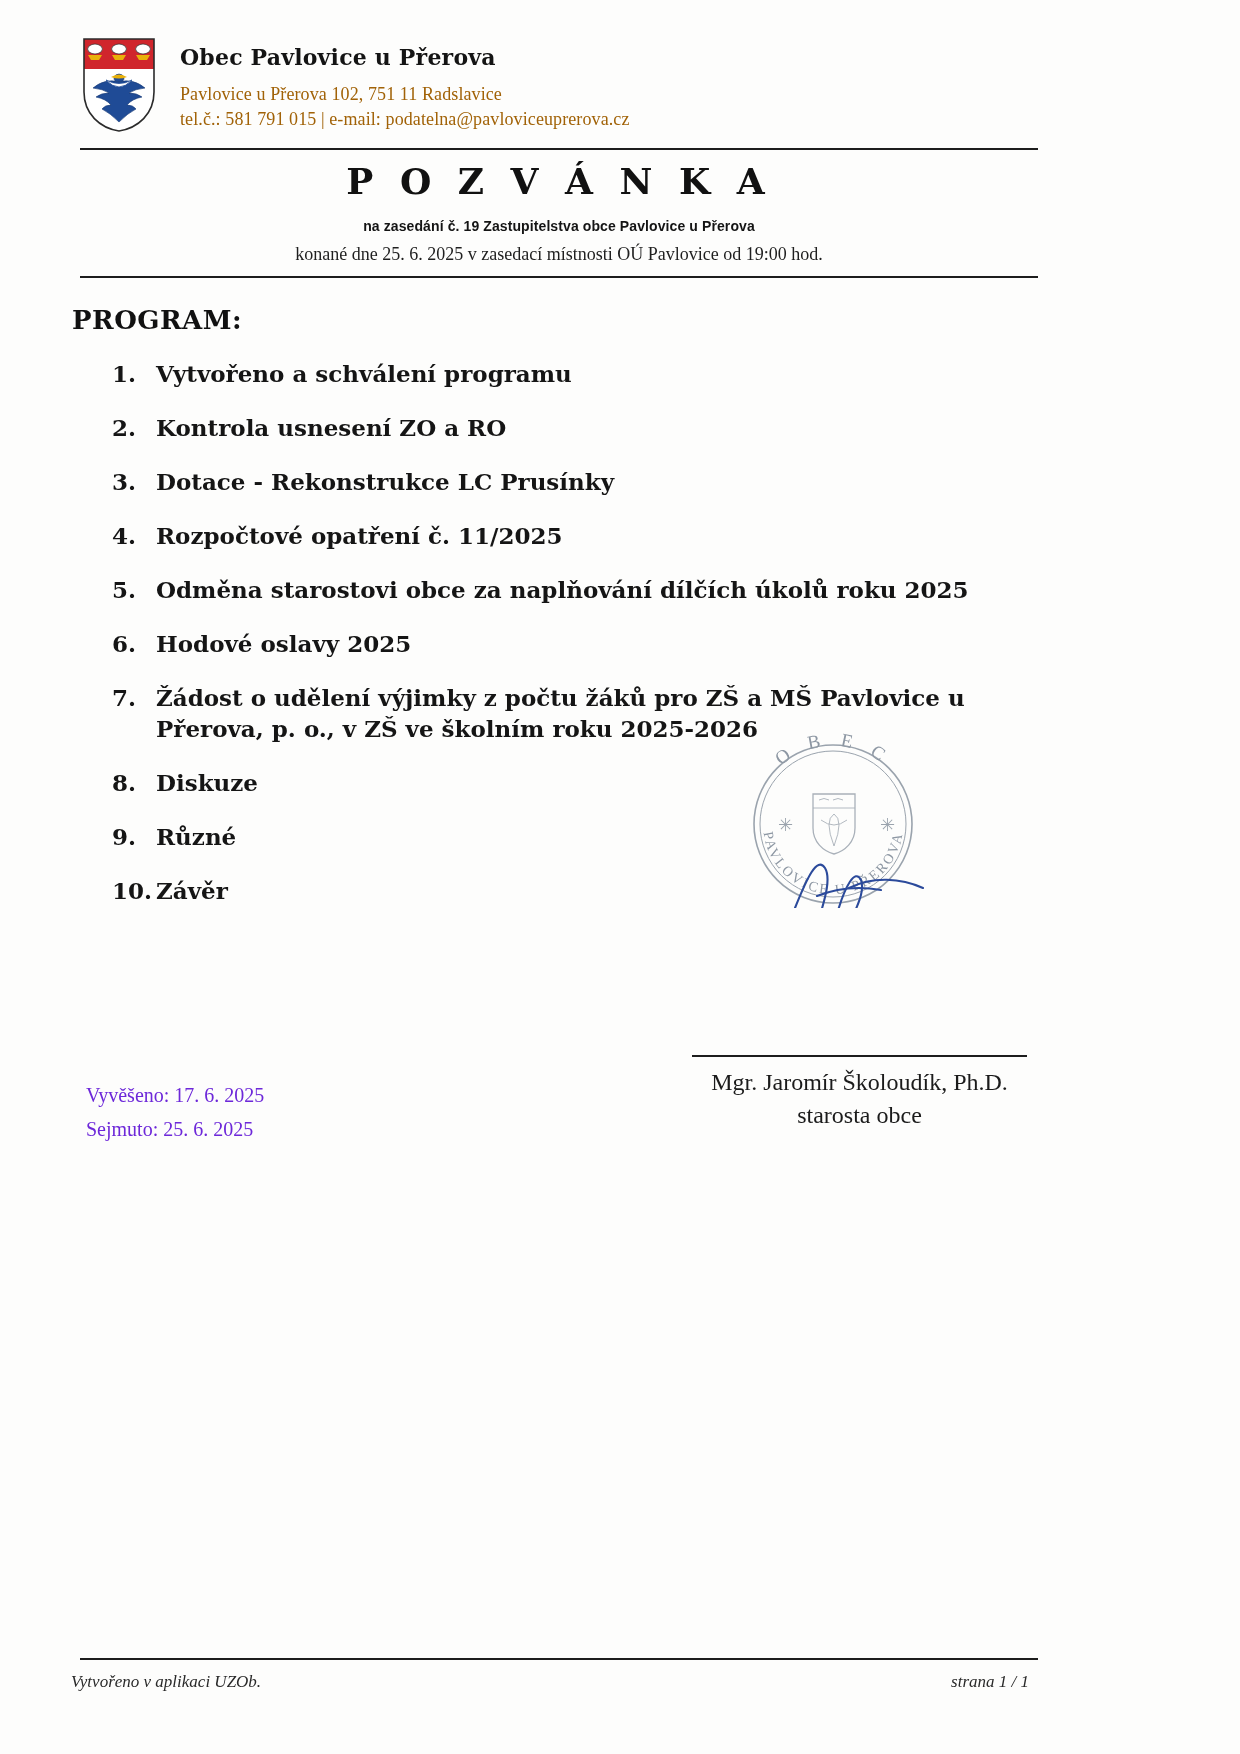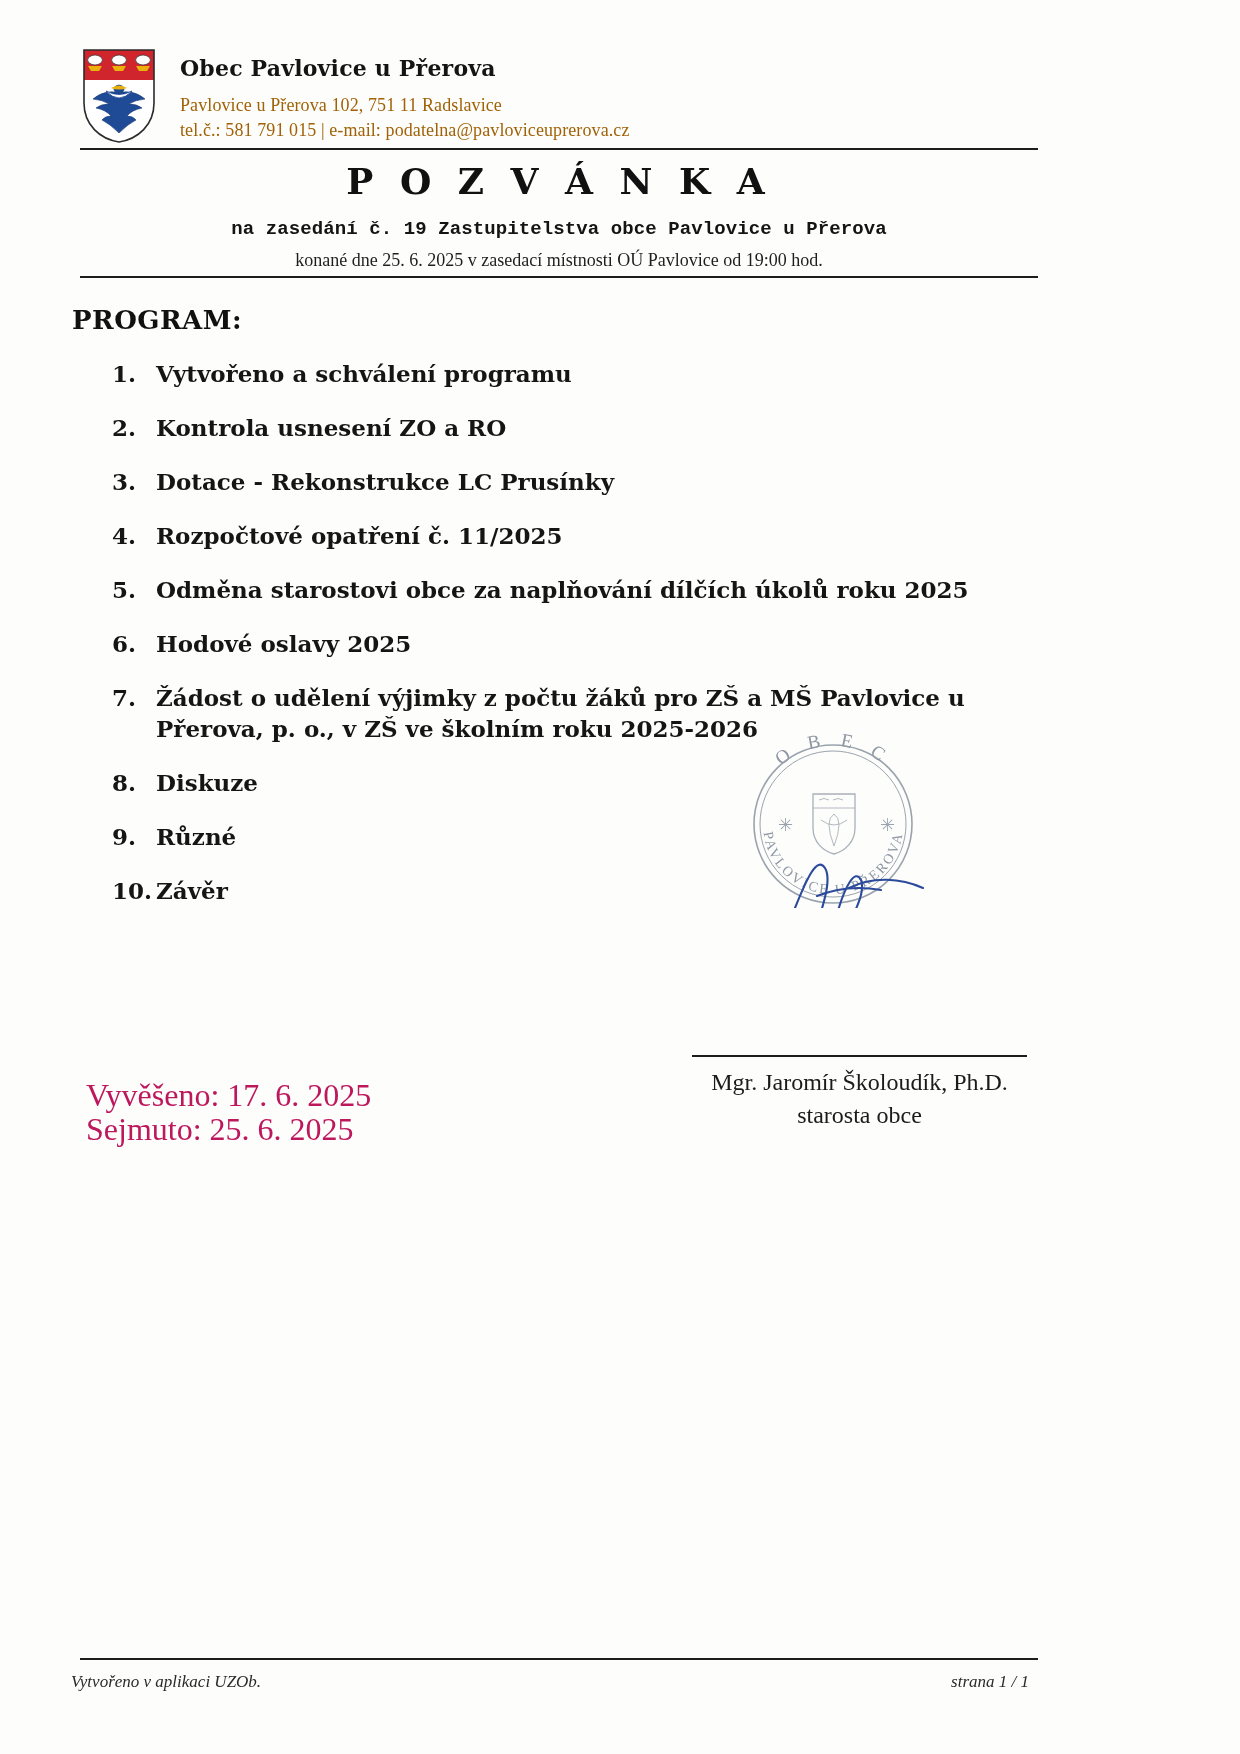--- a/index.html
+++ b/index.html
@@ -15,21 +15,21 @@
     font-family: "Liberation Serif", "DejaVu Serif", serif;
     color: #1a1a1a;
     overflow: hidden;
     box-sizing: border-box;
   }
 
   
   .letterhead {
     position: absolute;
     left: 80px;
-    top: 45px;
+    top: 34px;
     width: 960px;
     display: flex;
     align-items: flex-start;
   }
   .crest {
     width: 78px;
     height: 98px;
     flex: 0 0 78px;
     margin-right: 22px;
     margin-top: 2px;
@@ -72,23 +72,23 @@
   }
   .doc-title {
     font-family: "DejaVu Serif", "Liberation Serif", serif;
     font-weight: bold;
     font-size: 36px;
     letter-spacing: 7px;
     margin: 0 0 16px 0;
     color: #111;
   }
   .doc-subtitle {
-    font-family: Liberation Mono, monospace;
-    font-weight: bold;
-    font-size: 19px;
+    font-family: Liberation Sans, sans-serif;
+    font-weight: bold;
+    font-size: 14px;
     margin: 16px 0 10px 0;
     color: #141414;
     letter-spacing: 0.1px;
   }
   .doc-meta {
     font-family: "Liberation Serif", serif;
     font-size: 18px;
     color: #1f1f1f;
     margin: 0;
   }
@@ -135,23 +135,23 @@
     width: 200px;
     height: 180px;
   }
 
   
   .posting-dates {
     position: absolute;
     left: 86px;
     top: 1078px;
     font-family: "Liberation Serif", serif;
-    font-size: 32px;
+    font-size: 20px;
     line-height: 34px;
-    color: #be185d;
+    color: #6d28d9;
   }
   .signature-area {
     position: absolute;
     left: 692px;
     top: 1055px;
     width: 335px;
     text-align: center;
   }
   .sig-rule {
     border-top: 2px solid #1d1d1d;

